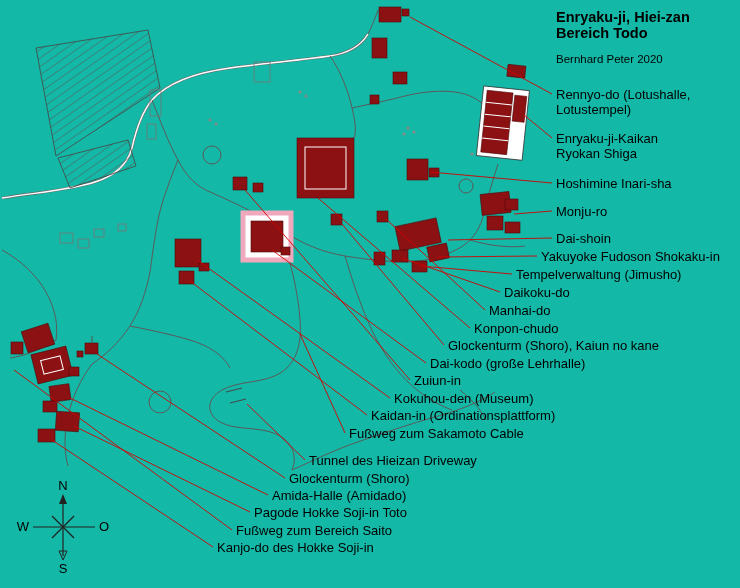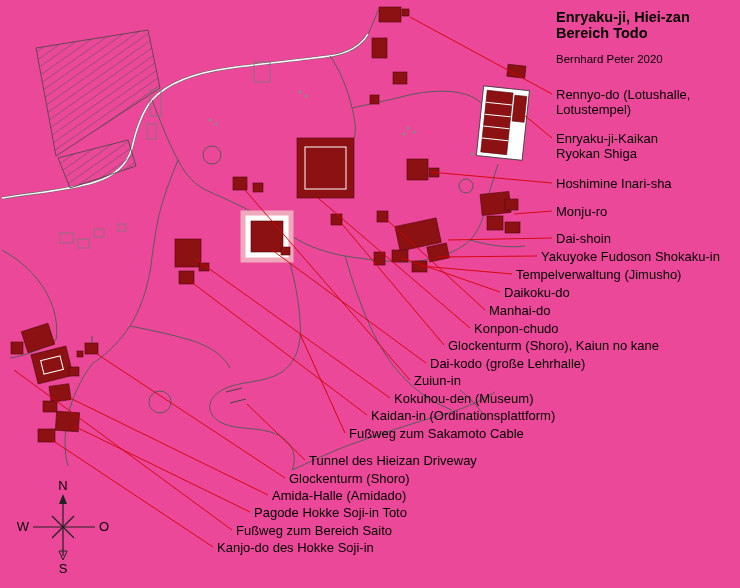--- a/index.html
+++ b/index.html
@@ -1,16 +1,16 @@
 <!DOCTYPE html>
 <html><head>
 <meta charset="utf-8">
 <style>
   html,body{margin:0;padding:0;background:#fff;}
-  #stage{position:relative;width:740px;height:588px;background:#ec4899;overflow:hidden;
+  #stage{position:relative;width:740px;height:588px;background:#14b8a6;overflow:hidden;
          font-family:"Liberation Sans", sans-serif;}
   svg{display:block;}
   .callout-text{font-size:13px;fill:#000;}
   .title-text{font-size:14.5px;font-weight:bold;fill:#000;}
   .credit-text{font-size:11.5px;fill:#000;}
   .compass-text{font-size:13px;fill:#000;}
   .road{fill:none;stroke:#5a5a5a;stroke-width:1;}
   .road-wide{fill:none;stroke:#6a6a6a;stroke-width:2.6;}
   .road-core{fill:none;stroke:#ffffff;stroke-width:1.4;}
   .bldg{fill:#8c1113;stroke:#4f0808;stroke-width:0.6;}

